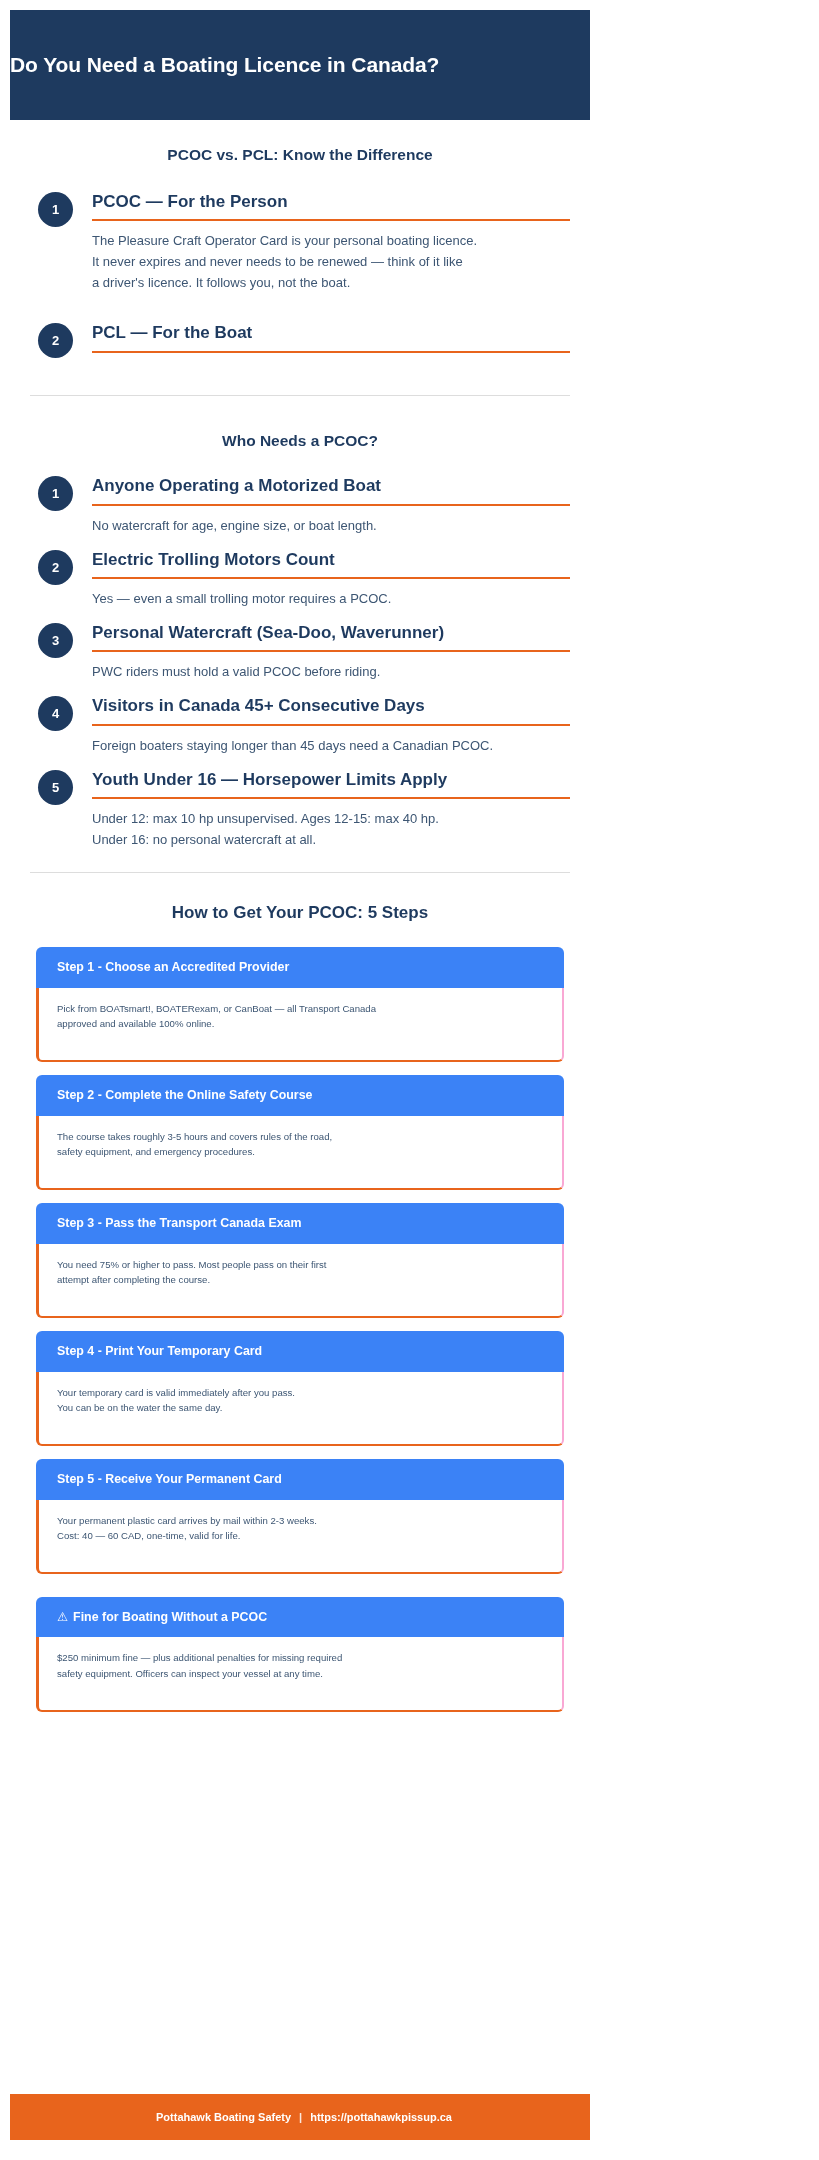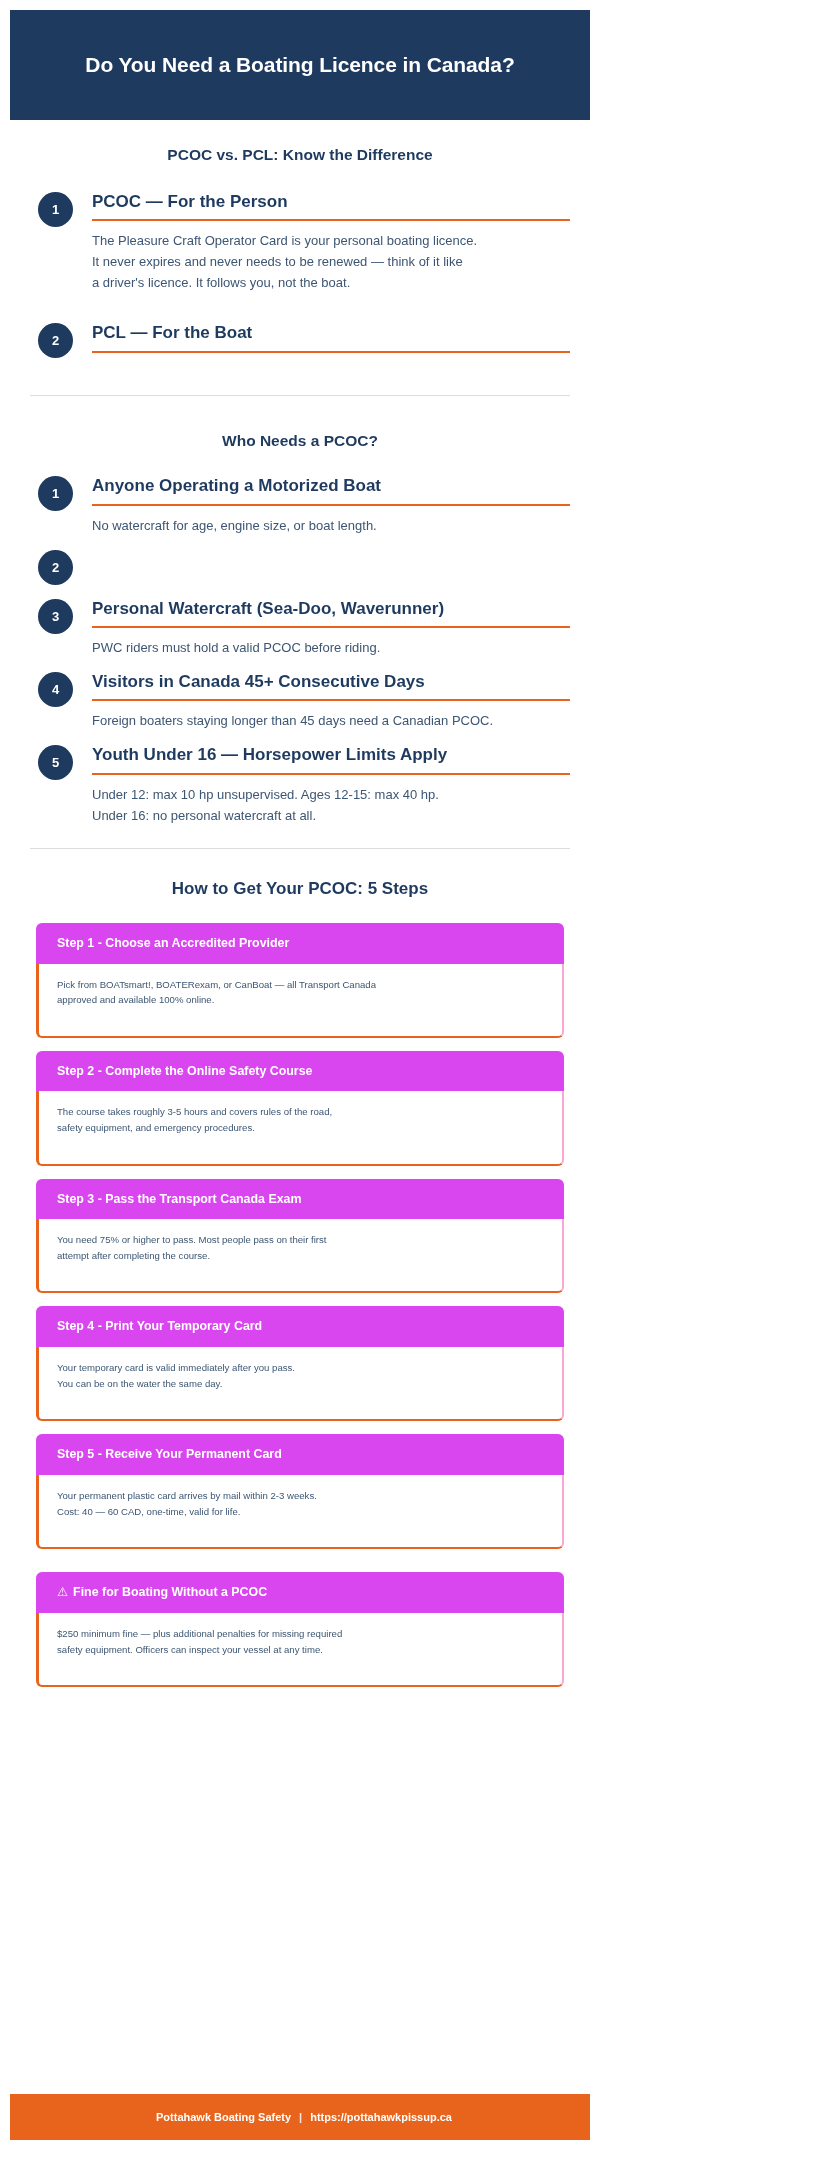--- a/index.html
+++ b/index.html
@@ -19,21 +19,21 @@
   
   .hero {
     position: absolute;
     left: 10px;
     top: 10px;
     width: 580px;
     height: 110px;
     background: #1e3a5f;
     display: flex;
     align-items: center;
-    justify-content: center;
+    justify-content: flex-start;
   }
   .hero-title {
     color: #ffffff;
     font-size: 21px;
     font-weight: bold;
     letter-spacing: -0.1px;
     text-align: center;
   }
 
   
@@ -100,21 +100,21 @@
     white-space: pre-line;
   }
 
   
   .steps { padding: 0 26px; }
   .step-card {
     margin-bottom: 13px;
     filter: drop-shadow(0 0 0 rgba(0,0,0,0));
   }
   .step-head {
-    background: #d946ef;
+    background: #3b82f6;
     color: #ffffff;
     font-size: 12.4px;
     font-weight: bold;
     border-radius: 6px 6px 0 0;
     padding: 13px 12px 13px 21px;
     line-height: 1.2;
   }
   .step-body {
     background: #ffffff;
     border-left: 3px solid #e8641c;
@@ -194,20 +194,25 @@
     <div class="num-body">
       <div class="num-head">Anyone Operating a Motorized Boat</div>
       <div class="rule"></div>
       <div class="num-text">No watercraft for age, engine size, or boat length.</div>
     </div>
   </div>
 
   <div style="height:12px"></div>
   <div class="num-item">
     <div class="num-badge">2</div>
+    <div class="num-body">
+      <div class="num-head">Electric Trolling Motors Count</div>
+      <div class="rule"></div>
+      <div class="num-text">Yes — even a small trolling motor requires a PCOC.</div>
+    </div>
   </div>
 
   <div style="height:12px"></div>
   <div class="num-item">
     <div class="num-badge">3</div>
     <div class="num-body">
       <div class="num-head">Personal Watercraft (Sea-Doo, Waverunner)</div>
       <div class="rule"></div>
       <div class="num-text">PWC riders must hold a valid PCOC before riding.</div>
     </div>

